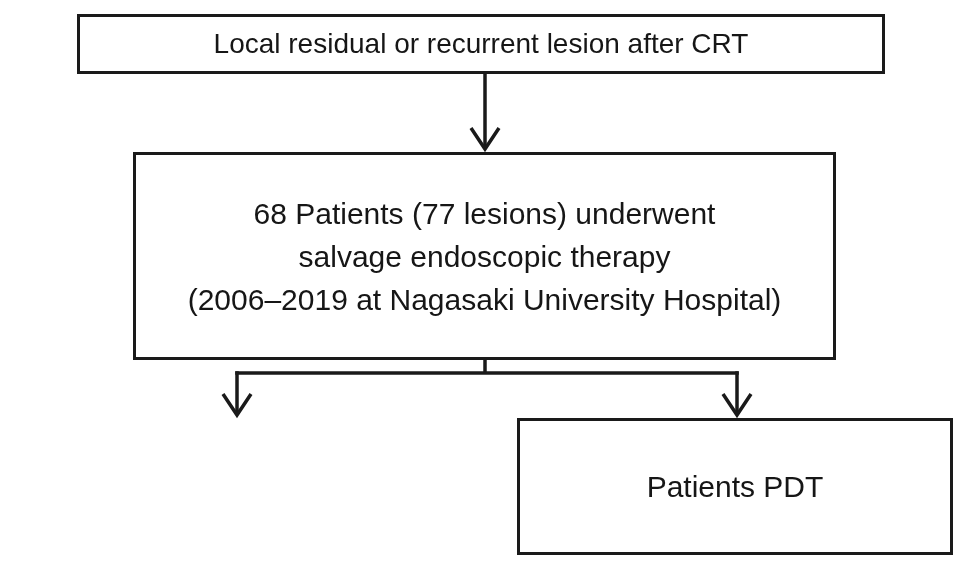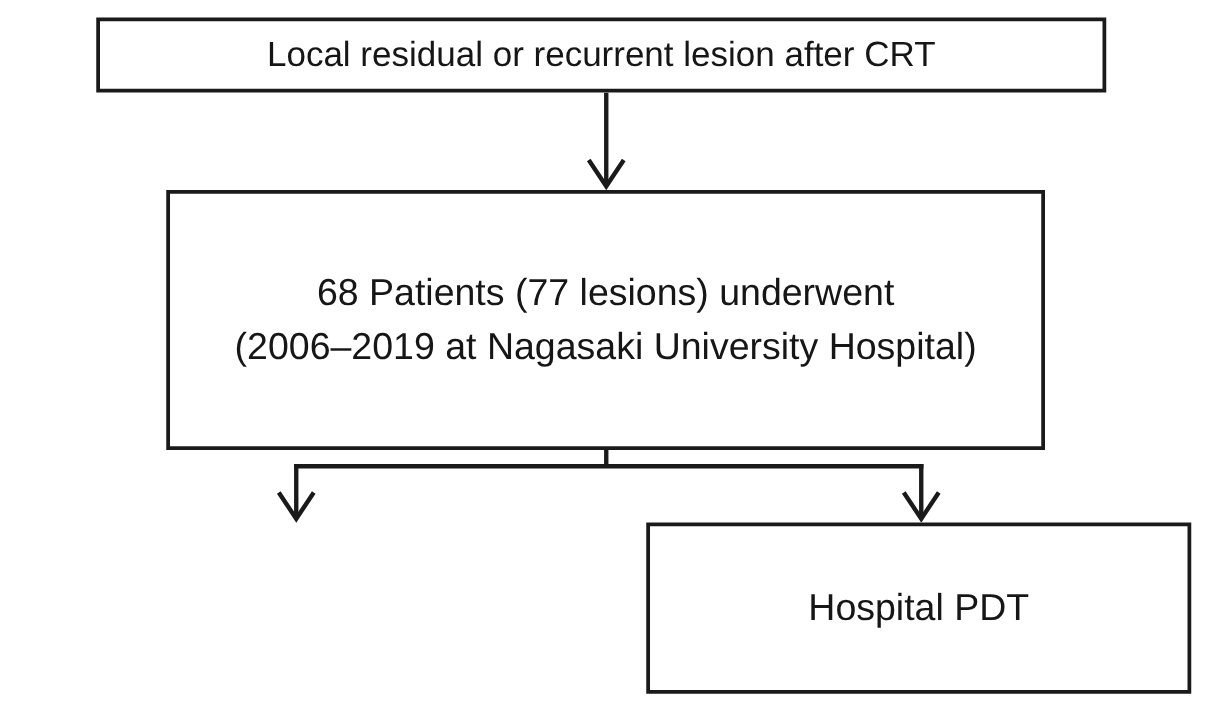--- a/index.html
+++ b/index.html
@@ -79,21 +79,22 @@
       <polyline points="723,394 737,415 751,394"></polyline>
     </g>
   </svg>
 
   <div class="box box-root">
     <div class="txt-line">Local residual or recurrent lesion after CRT</div>
   </div>
 
   <div class="box box-cohort">
     <div class="txt-line">68 Patients (77 lesions) underwent</div>
+    <div class="txt-line">salvage endoscopic therapy</div>
     <div class="txt-line">(2006–2019 at Nagasaki University Hospital)</div>
   </div>
 
 
   <div class="box box-pdt">
-    <div class="txt-line">Hospital PDT</div>
+    <div class="txt-line">Patients PDT</div>
   </div>
 
 </div>
 
 </body></html>

